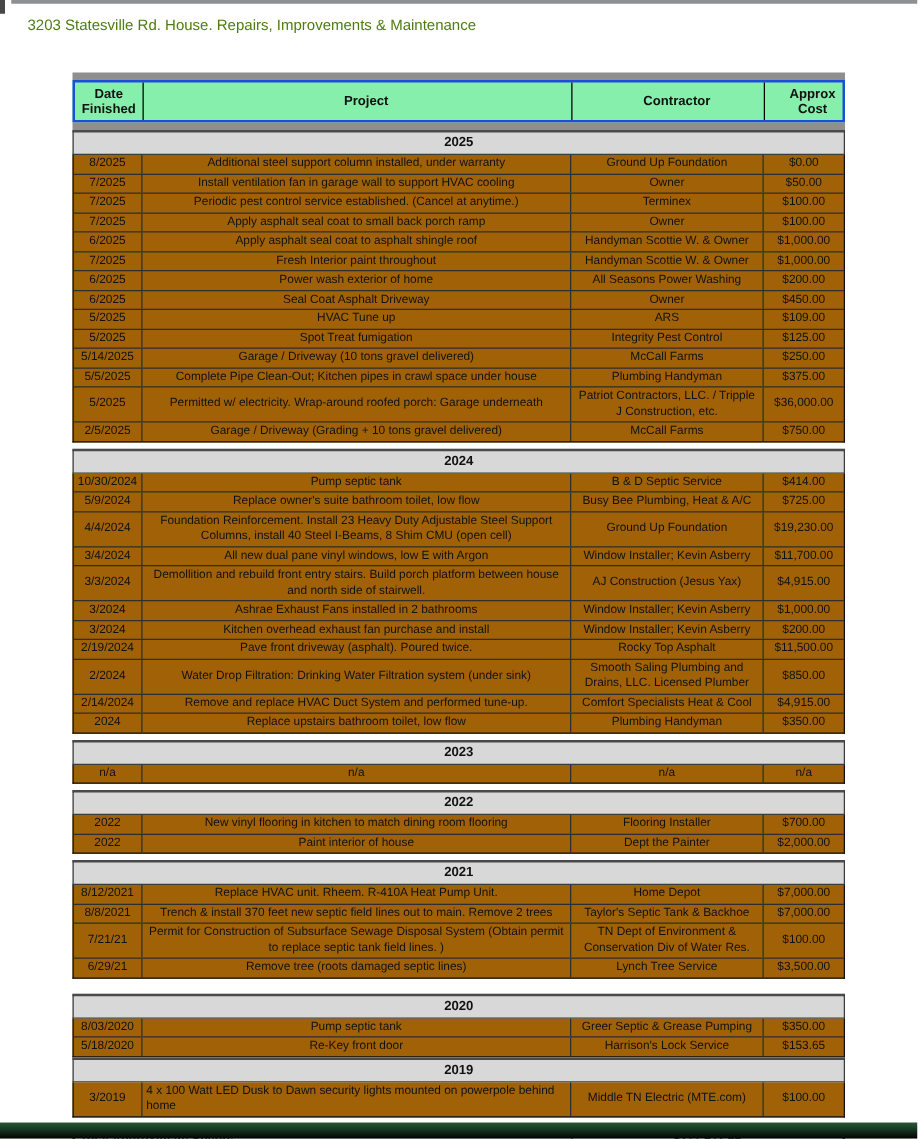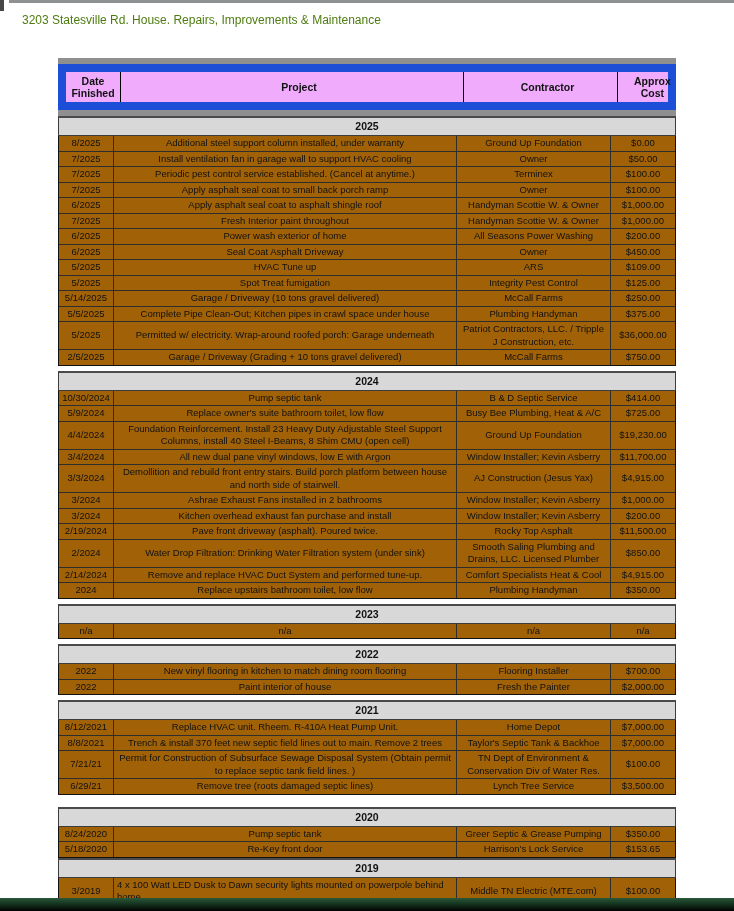--- a/index.html
+++ b/index.html
@@ -14,21 +14,21 @@
   .bottom-bar { position:absolute; bottom:0; left:0; width:100%; height:13px;
     background:linear-gradient(to bottom,#2b5839 0%,#143420 45%,#071009 85%,#000 100%); }
 
   .title { position:absolute; left:22px; top:13px; font-size:12px; color:#4d7c0f; }
 
   .tbl { position:absolute; left:58px; top:58px; width:618px; box-sizing:border-box; }
 
   .strip { height:6px; background:var(--divider-strip,#8f8f8f); }
 
   .hdr-row { display:grid; grid-template-columns:54px 343px 154px 1fr;
-    border:8px solid #1d4ed8; background:#f0abfc; }
+    border:2px solid #1d4ed8; background:#86efac; }
   .hcell { display:flex; align-items:center; justify-content:center; text-align:center;
     font-weight:bold; font-size:10.5px; line-height:12px; padding:3px 2px; min-height:26px; box-sizing:border-box; }
   .hcell + .hcell { border-left:1.5px solid #000;padding-left:16px; }
 
   .band { height:17px; line-height:17px; text-align:center; font-weight:bold; font-size:10.5px;
     background:var(--year-band-bg,#d8d8d8); border:1px solid #3c3c3c; border-top:2px solid #4a4a4a;
     margin-top:5px; }
   .band.no-gap { margin-top:0; }
   .band.big-gap { margin-top:12px; }
 
@@ -236,21 +236,21 @@
         <div class="rows">
           <div class="row">
             <div class="cell">2022</div>
             <div class="cell">New vinyl flooring in kitchen to match dining room flooring</div>
             <div class="cell">Flooring Installer</div>
             <div class="cell">$700.00</div>
           </div>
           <div class="row">
             <div class="cell">2022</div>
             <div class="cell">Paint interior of house</div>
-            <div class="cell">Fresh the Painter</div>
+            <div class="cell">Dept the Painter</div>
             <div class="cell">$2,000.00</div>
           </div>
         </div>
         <div class="band">2021</div>
         <div class="rows">
           <div class="row">
             <div class="cell">8/12/2021</div>
             <div class="cell">Replace HVAC unit. Rheem. R-410A Heat Pump Unit.</div>
             <div class="cell">Home Depot</div>
             <div class="cell">$7,000.00</div>
@@ -270,21 +270,21 @@
           <div class="row">
             <div class="cell">6/29/21</div>
             <div class="cell">Remove tree (roots damaged septic lines)</div>
             <div class="cell">Lynch Tree Service</div>
             <div class="cell">$3,500.00</div>
           </div>
         </div>
         <div class="band big-gap">2020</div>
         <div class="rows">
           <div class="row">
-            <div class="cell">8/24/2020</div>
+            <div class="cell">8/03/2020</div>
             <div class="cell">Pump septic tank</div>
             <div class="cell">Greer Septic &amp; Grease Pumping</div>
             <div class="cell">$350.00</div>
           </div>
           <div class="row">
             <div class="cell">5/18/2020</div>
             <div class="cell">Re-Key front door</div>
             <div class="cell">Harrison's Lock Service</div>
             <div class="cell">$153.65</div>
           </div>

